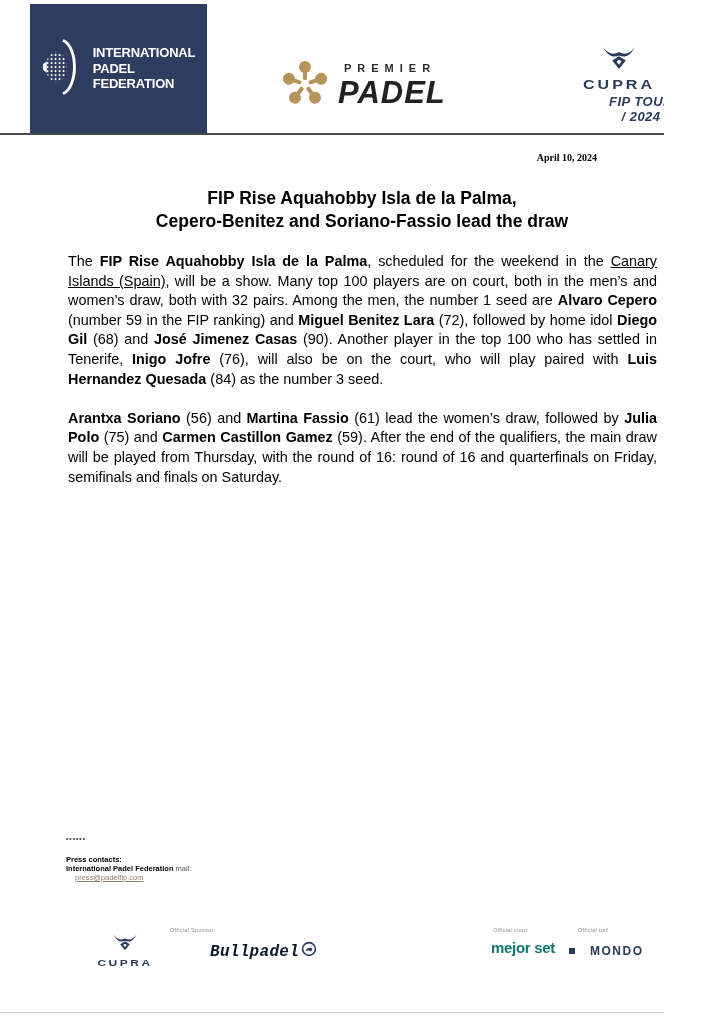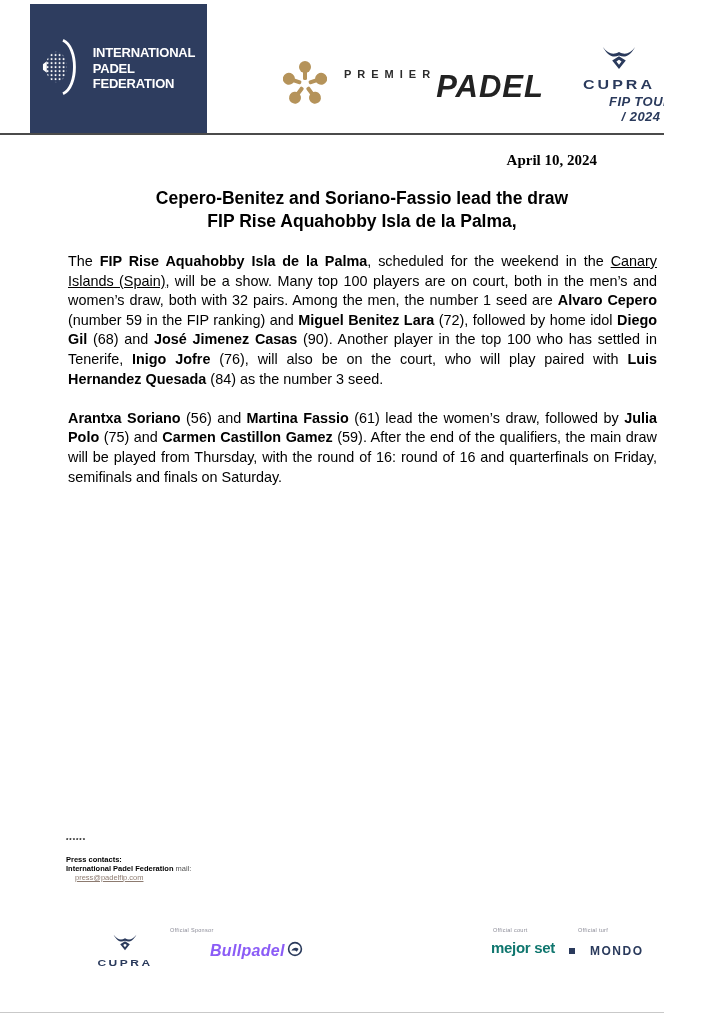--- a/index.html
+++ b/index.html
@@ -5,32 +5,32 @@
   html,body{margin:0;padding:0;background:#fff;}
   .page{position:relative;width:664px;height:1024px;background:#ffffff;overflow:hidden;
         font-family:"Liberation Sans",sans-serif;color:#111;}
 
   
   .ipf-box{position:absolute;left:30px;top:4px;width:177px;height:129px;background:#2e3d5f;
            display:flex;align-items:center;justify-content:center;gap:9px;}
   .ipf-text{color:#fff;font-weight:bold;font-size:13px;line-height:14.5px;letter-spacing:-0.2px;
             transform:scaleY(1.05);}
   .premier{position:absolute;left:283px;top:58px;display:flex;align-items:center;gap:11px;}
-  .premier-texts{display:flex;flex-direction:row;}
+  .premier-texts{display:flex;flex-direction:column;}
   .premier-top{font-size:11px;font-weight:bold;letter-spacing:6px;color:#2b2b2b;margin-left:6px;}
   .premier-bottom{font-size:31px;font-weight:bold;font-style:italic;color:#222;letter-spacing:1px;
                   transform:scaleY(1.02);margin-top:1px;}
   .cupra-top{position:absolute;left:563px;top:46px;width:112px;text-align:center;color:#2a3a5c;}
   .cupra-word{font-weight:bold;font-size:16px;letter-spacing:3px;transform:scaleY(0.78);margin-top:2px;}
   .cupra-sub{font-weight:bold;font-style:italic;font-size:13px;letter-spacing:0.5px;margin-top:0px;margin-left:44px;}
   .header-rule{position:absolute;left:0;top:133px;width:688px;height:2px;background:#4b4b4b;}
 
   
   .date{position:absolute;right:67px;top:152px;font-family:"Liberation Serif",serif;
-        font-weight:bold;font-size:15px;color:#000;}
+        font-weight:bold;font-size:10px;color:#000;}
   .title{position:absolute;left:0;top:187px;width:724px;text-align:center;
          font-weight:bold;font-size:17.5px;line-height:23px;color:#000;}
 
   
   .body-text{position:absolute;left:68px;top:252px;width:589px;font-size:14.4px;
              line-height:19.6px;text-align:justify;color:#000;}
   .body-text p{margin:0 0 19.6px 0;}
   .body-text .b{font-weight:bold;}
   .body-text .u{text-decoration:underline;}
 
@@ -40,21 +40,21 @@
   .footer .press{font-weight:bold;margin-top:10px;}
   .footer .org-b{font-weight:bold;text-align:center;}
   .footer .org-s{color:#555;}
   .footer .email{color:#8d7b70;text-decoration:underline;cursor:pointer;margin-left:9px;}
 
   
   .sp-label{position:absolute;font-size:5.5px;color:#8a8a96;letter-spacing:0.3px;}
   .cupra-bottom{position:absolute;left:90px;top:934px;width:70px;text-align:center;color:#2a3a5c;}
   .cupra-bottom .cupra-word{font-size:12px;letter-spacing:2.5px;margin-top:1px;}
   .bullpadel{position:absolute;left:210px;top:941px;display:flex;align-items:center;gap:2px;
-             font-weight:bold;font-style:italic;font-size:16px;color:#8b5cf6;letter-spacing:0.3px;}
+             font-weight:bold;font-style:italic;font-size:16px;color:#0f172a;letter-spacing:0.3px;font-family:Liberation Mono, monospace;}
   .mejorset{position:absolute;left:491px;top:939px;font-weight:bold;font-size:15px;
             letter-spacing:-0.3px;color:#0f766e;}
   .mondo{position:absolute;left:569px;top:944px;display:flex;align-items:center;gap:15px;
          font-weight:bold;font-size:12px;letter-spacing:1.5px;color:#2a3a5c;}
   .mondo-sq{width:6px;height:6px;background:#2a3a5c;display:inline-block;}
   .bottom-edge{position:absolute;left:0;top:1012px;width:724px;height:1px;background:#c9c9c9;}
 </style>
 </head>
 <body>
 
@@ -126,22 +126,22 @@
     </span>
     <div class="cupra-word">CUPRA</div>
     <div class="cupra-sub">FIP TOUR / 2024</div>
   </div>
 
   <div class="header-rule"></div>
 
   <div class="date">April 10, 2024</div>
 
   <div class="title">
+    <div>FIP Rise Aquahobby Isla de la Palma,</div>
     <div>Cepero-Benitez and Soriano-Fassio lead the draw</div>
-    <div>FIP Rise Aquahobby Isla de la Palma,</div>
   </div>
 
   <div class="body-text" id="body-container">
       <p><span>The </span><span class="b">FIP Rise Aquahobby Isla de la Palma</span><span>, scheduled for the weekend in the </span><span class="u">Canary Islands (Spain)</span><span>, will be a show. Many top 100 players are on court, both in the men’s and women’s draw, both with 32 pairs. Among the men, the number 1 seed are </span><span class="b">Alvaro Cepero</span><span> (number 59 in the FIP ranking) and </span><span class="b">Miguel Benitez Lara</span><span> (72), followed by home idol </span><span class="b">Diego Gil</span><span> (68) and </span><span class="b">José Jimenez Casas</span><span> (90). Another player in the top 100 who has settled in Tenerife, </span><span class="b">Inigo Jofre</span><span> (76), will also be on the court, who will play paired with </span><span class="b">Luis Hernandez Quesada</span><span> (84) as the number 3 seed.</span></p>
       <p><span class="b">Arantxa Soriano</span><span> (56) and </span><span class="b">Martina Fassio</span><span> (61) lead the women’s draw, followed by </span><span class="b">Julia Polo</span><span> (75) and </span><span class="b">Carmen Castillon Gamez</span><span> (59). After the end of the qualifiers, the main draw will be played from Thursday, with the round of 16: round of 16 and quarterfinals on Friday, semifinals and finals on Saturday.</span></p>
     </div>
 
   <div class="footer">
     <div class="stars">******</div>
     <div class="press">Press contacts:</div>

